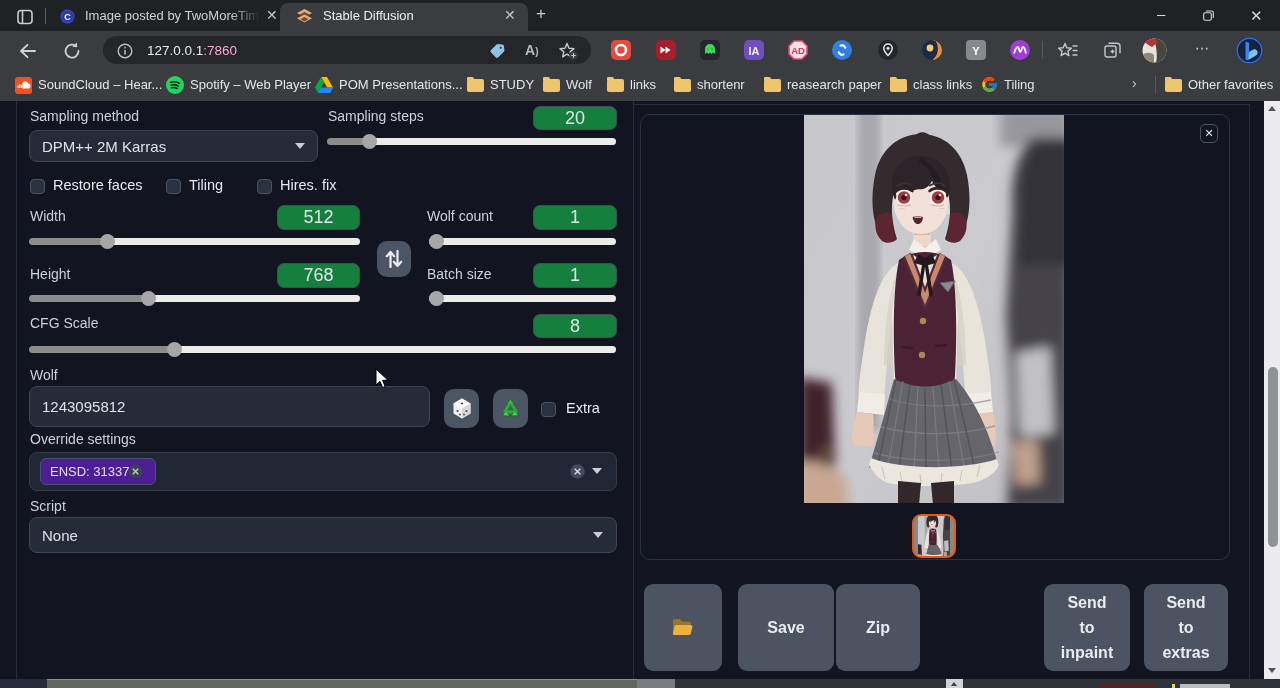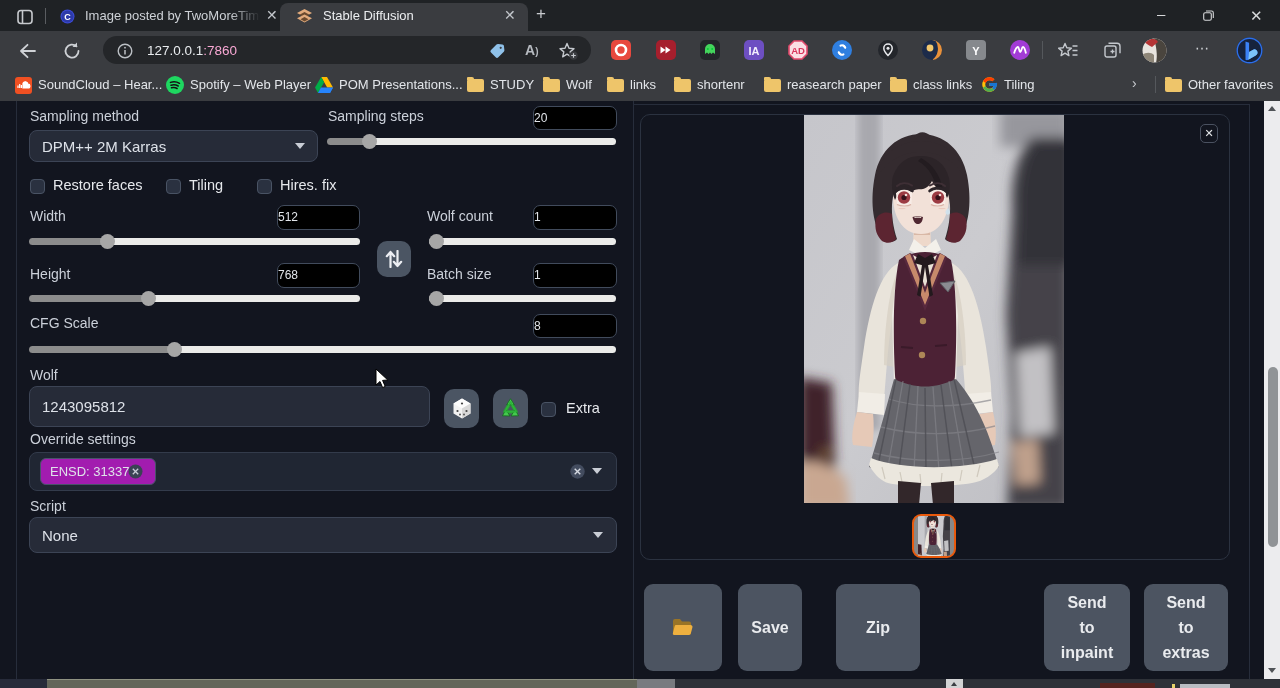--- a/index.html
+++ b/index.html
@@ -19,22 +19,22 @@
   #pill { left:103px; top:36px; width:488px; height:28px; border-radius:14px; background:#242629; }
   .bookitem { color:#e2e5e9; font-size:13px; top:76px; height:18px; line-height:18px; white-space:nowrap; }
   .folder { width:17px; height:13px; background:#eec56a; border-radius:2px; position:absolute; }
   .folder:before { content:""; position:absolute; left:0; top:-2px; width:7px; height:3px;
     background:#eec56a; border-radius:1px 2px 0 0; }
 
   
   #page { left:0; top:101px; width:1264px; height:578px; background:#12151f; }
   .vline { width:1px; background:#272d3b; }
   .label { color:#cbd0d9; font-size:14px; }
-  .numbox { background:#000000; border:1px solid #414b5c; border-radius:7px;
-    color:#e2e5ea; font-size:12px; text-align:left; }
+  .numbox { background:#15803d; border:1px solid #414b5c; border-radius:7px;
+    color:#e2e5ea; font-size:18px; text-align:center; }
   .track { height:7px; border-radius:4px; background:#ebebe9; }
   .trackfill { height:7px; border-radius:4px 0 0 4px; background:#8c8c8c; }
   .handle { width:15px; height:15px; border-radius:50%; background:#a6a6a6; }
   .cb { width:15px; height:15px; background:#2a3140; border:1px solid #495364; border-radius:4px; }
   .cblabel { color:#e6e8ec; font-size:14.5px; font-weight:400; }
   .dd { background:#262b38; border:1px solid #3c4455; border-radius:8px; color:#dde1e8; font-size:15px; }
   .arrow-down { width:0; height:0; border-left:5px solid transparent; border-right:5px solid transparent;
     border-top:6px solid #c9cdd5; }
   .sqbtn { background:#4b5563; border-radius:10px; }
   .bigbtn { background:#4c5461; border-radius:9px; color:#e9ebee; font-size:16px; font-weight:700;
@@ -305,21 +305,21 @@
     <path d="M12 1.8 L16 8.2 L8 8.2 Z" fill="#45c94e" stroke="#11691c" stroke-width="0.8"></path>
     <path d="M3.6 19.6 L7.3 13 L11.4 19.8 Z" fill="#45c94e" stroke="#11691c" stroke-width="0.8"></path>
     <path d="M20.4 19.6 L16.7 13 L12.6 19.8 Z" fill="#45c94e" stroke="#11691c" stroke-width="0.8"></path>
     <path d="M12 5.2 L17.9 15.4 L6.1 15.4 Z" fill="none" stroke="#2db33a" stroke-width="1.6" stroke-linejoin="round"></path>
   </svg>
   <div class="abs cb" style="left:541px;top:402px"></div>
   <div class="abs cblabel" style="left:566px;top:400px">Extra</div>
 
   <div class="abs label" style="left:30px;top:431px">Override settings</div>
   <div class="abs" style="left:29px;top:452px;width:588px;height:39px;background:#202633;border:1px solid #333b4b;border-radius:8px"></div>
-  <div class="abs" style="left:40px;top:458px;width:116px;height:27px;background:#a21caf;border:1px solid #49536a;border-radius:6px;color:#dfe3ea;font-size:13px;line-height:25px;padding-left:9px">ENSD: 31337</div>
+  <div class="abs" style="left:40px;top:458px;width:116px;height:27px;background:#4c1d95;border:1px solid #49536a;border-radius:6px;color:#dfe3ea;font-size:13px;line-height:25px;padding-left:9px">ENSD: 31337</div>
   <svg class="abs" style="left:128px;top:464px" width="15" height="15" viewBox="0 0 15 15">
     <circle cx="7.5" cy="7.5" r="7" fill="#3a4254"></circle>
     <path d="M4.8 4.8 l5.4 5.4 M10.2 4.8 l-5.4 5.4" stroke="#c7ccd6" stroke-width="1.3"></path>
   </svg>
   <svg class="abs" style="left:570px;top:464px" width="15" height="15" viewBox="0 0 15 15">
     <circle cx="7.5" cy="7.5" r="7.2" fill="#434c5f"></circle>
     <path d="M4.7 4.7 l5.6 5.6 M10.3 4.7 l-5.6 5.6" stroke="#d6dae2" stroke-width="1.4"></path>
   </svg>
   <div class="abs arrow-down" style="left:592px;top:468px;border-left-width:5px;border-right-width:5px;border-top-width:6px"></div>
 
@@ -341,21 +341,21 @@
           <use href="#girlpic" width="260" height="388"></use>
         </g>
     </svg>
   </div>
 
   <div class="abs bigbtn" style="left:644px;top:584px;width:78px;height:87px"></div>
   <svg class="abs" style="left:672px;top:618px" width="22" height="18" viewBox="0 0 22 18">
     <path d="M1 3 a2 2 0 0 1 2-2 h5 l2 2.5 h7 a2 2 0 0 1 2 2 V15 a2 2 0 0 1 -2 2 H3 a2 2 0 0 1 -2-2 Z" fill="#9a7426"></path>
     <path d="M3.5 7 h15 a2 2 0 0 1 1.9 2.6 l-1.6 5.9 a2 2 0 0 1 -1.9 1.5 H2.2 a1.4 1.4 0 0 1 -1.35-1.8 l1.75-6.7 A2 2 0 0 1 3.5 7 Z" fill="#eeb03f"></path>
   </svg>
-  <div class="abs bigbtn" style="left:738px;top:584px;width:64px;height:87px">Save</div>
+  <div class="abs bigbtn" style="left:738px;top:584px;width:96px;height:87px">Save</div>
   <div class="abs bigbtn" style="left:836px;top:584px;width:84px;height:87px">Zip</div>
   <div class="abs bigbtn" style="left:1044px;top:584px;width:86px;height:87px">Send<br>to<br>inpaint</div>
   <div class="abs bigbtn" style="left:1144px;top:584px;width:84px;height:87px">Send<br>to<br>extras</div>
 
   <div class="abs" style="left:1264px;top:101px;width:16px;height:579px;background:#ececee"></div>
   <div class="abs" style="left:1268px;top:106px;width:0;height:0;border-left:4px solid transparent;border-right:4px solid transparent;border-bottom:5px solid #505357"></div>
   <div class="abs" style="left:1268px;top:367px;width:10px;height:180px;background:#909396;border-radius:5px"></div>
   <div class="abs" style="left:1268px;top:668px;width:0;height:0;border-left:4px solid transparent;border-right:4px solid transparent;border-top:5px solid #505357"></div>
 
   <div class="abs" style="left:0px;top:679px;width:1280px;height:9px;background:#2e3138"></div>

